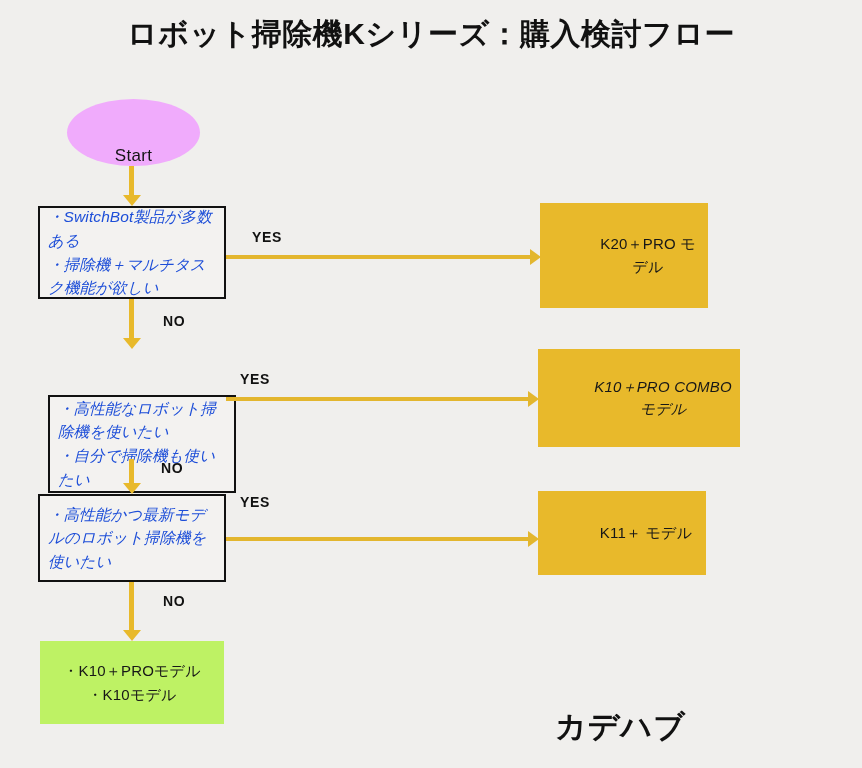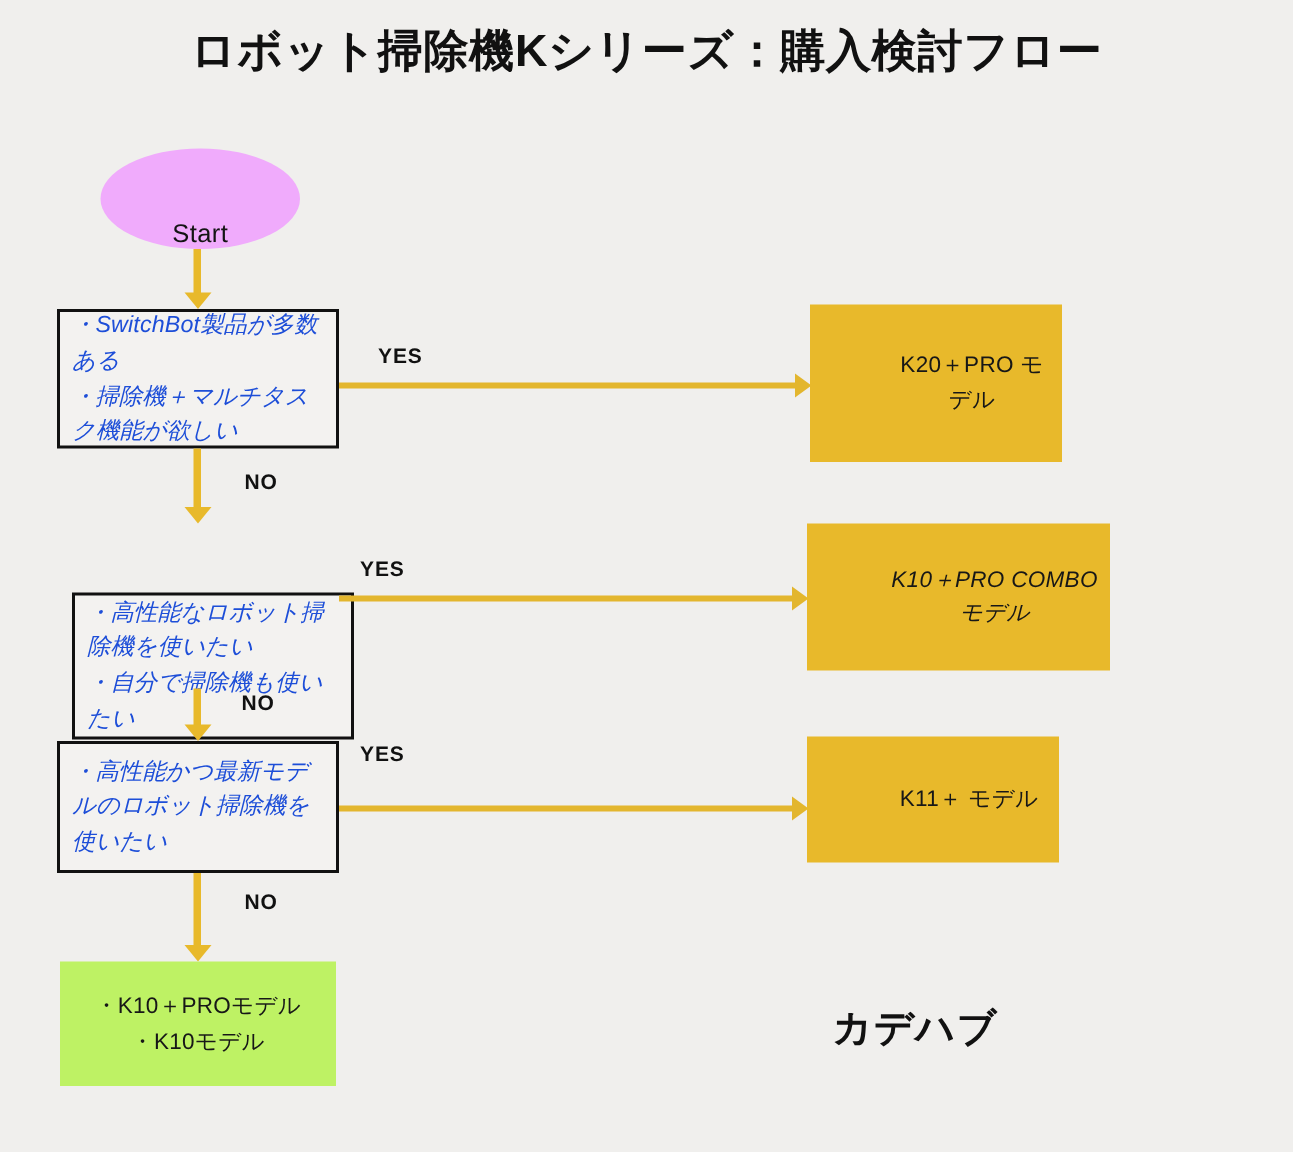--- a/index.html
+++ b/index.html
@@ -188,22 +188,22 @@
   #label-yes-2 { left: 240px; top: 371px; }
   #label-yes-3 { left: 240px; top: 494px; }
   #label-no-1  { left: 163px; top: 313px; }
   #label-no-2  { left: 161px; top: 460px; }
   #label-no-3  { left: 163px; top: 593px; }
 
   
   #brand-mark {
     position: absolute;
     left: 555px;
-    top: 668px;
-    font-size: 26px;
+    top: 706px;
+    font-size: 31px;
     font-weight: 700;
     color: #111111;
     letter-spacing: 1px;
     text-align: center;
   }
 </style>
 </head>
 <body>
 
 <div id="flow-root">

